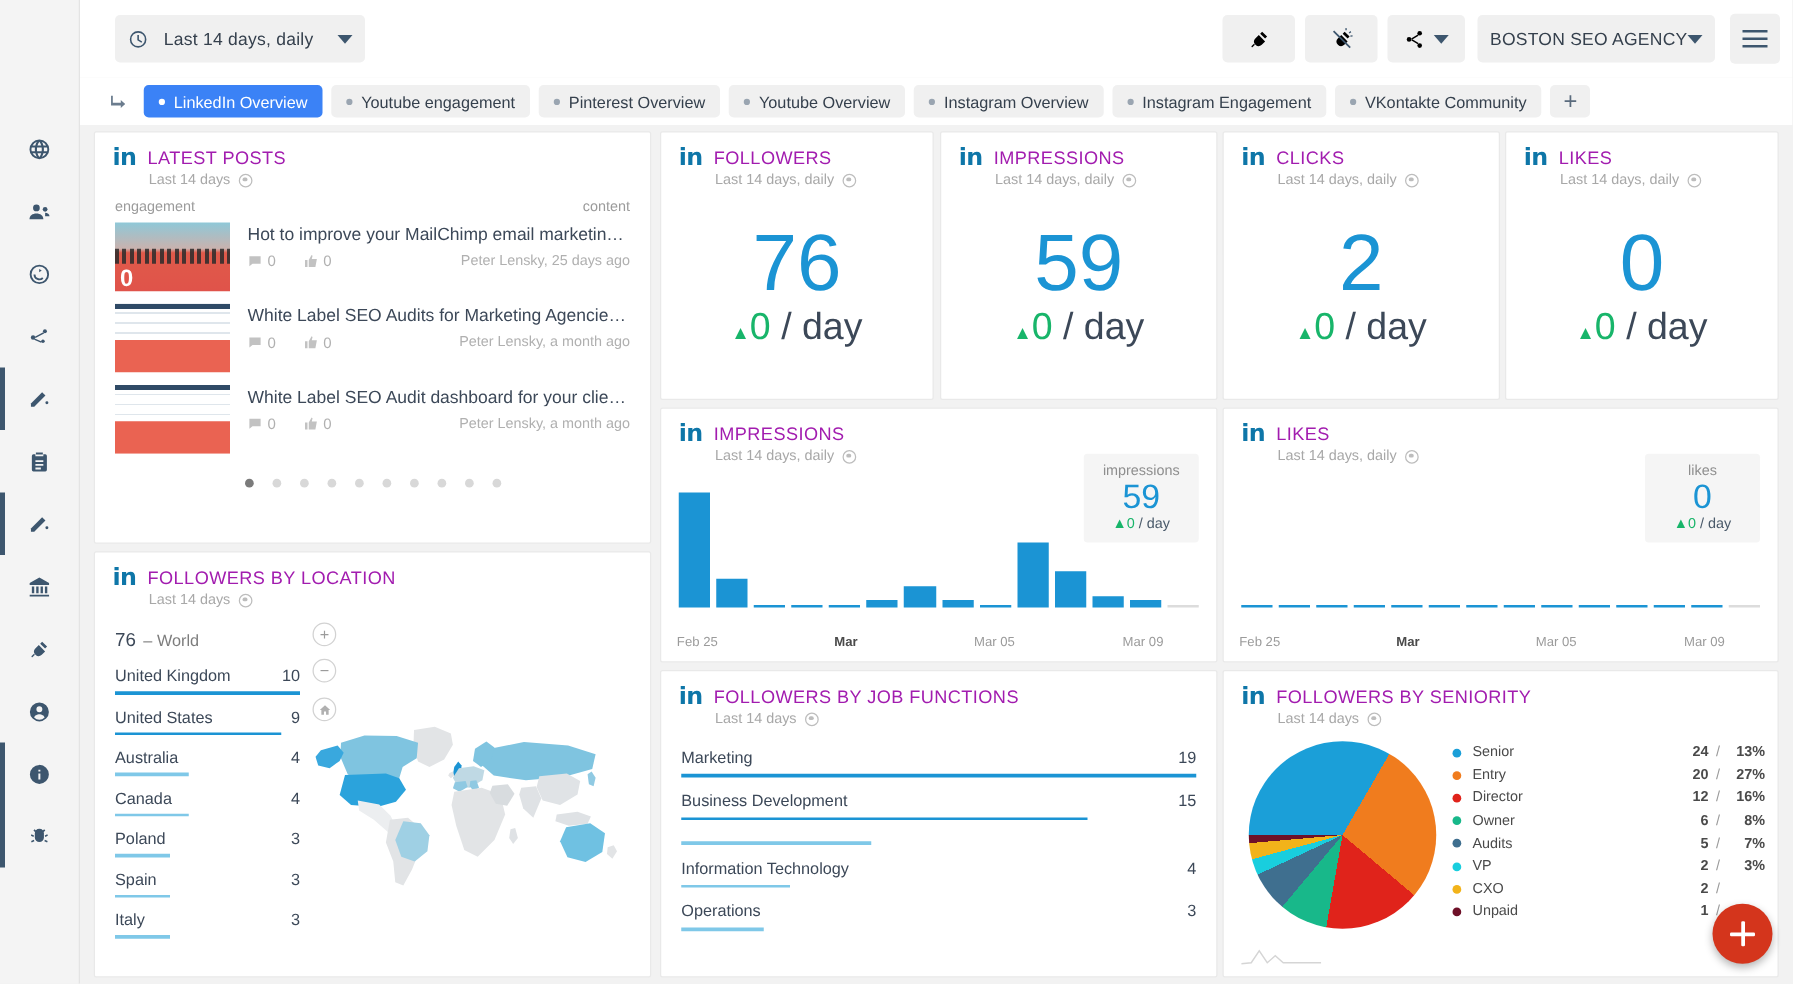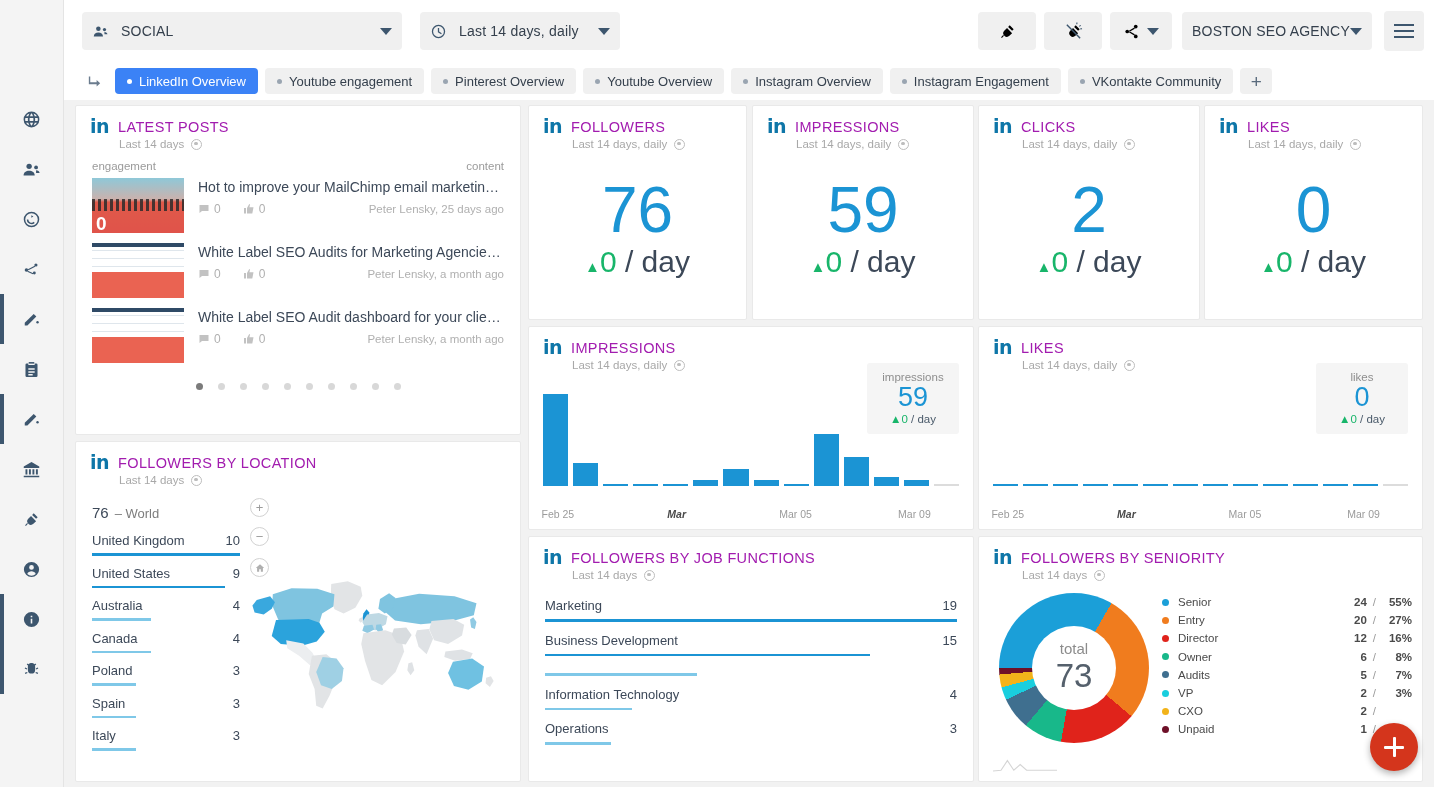--- a/index.html
+++ b/index.html
@@ -120,21 +120,21 @@
   .badge .bv{font-size:27px;color:#1b94d4;line-height:1.1;font-weight:300;}
   .badge .bs{font-size:11.5px;color:#4a5a6a;}
   .badge .bs .tri{color:#18b56a;}
   .badge .bs .dlt{color:#18b56a;}
   .plot{position:absolute;left:14px;right:14px;top:64px;height:95px;}
   .bars{position:absolute;left:0;right:0;bottom:0;height:95px;display:flex;align-items:flex-end;gap:5px;}
   .bar{flex:1;background:#1b94d4;min-height:2px;}
   .bar.gray{background:#dcdcdc;}
   .xaxis{position:absolute;left:14px;right:14px;bottom:9px;height:12px;}
   .xtick{position:absolute;font-size:10.5px;color:#9b9b9b;transform:translateX(-50%);}
-  .xtick.bold{color:#4a4a4a;font-weight:bold;font-style:italic;}
+  .xtick.bold{color:#4a4a4a;font-weight:bold;}
 
   
   #c-loc{left:11px;top:341px;width:446px;height:341px;}
   .geo-list{position:absolute;left:16px;top:62px;width:148px;}
   .geo-world{display:flex;align-items:baseline;gap:6px;padding-bottom:9px;}
   .geo-world .n{font-size:15px;color:#3c4858;}
   .geo-world .w{font-size:13px;color:#7d7d7d;}
   .geo-row{padding-top:3px;}
   .geo-top{display:flex;justify-content:space-between;font-size:13px;color:#3c4858;}
   .geo-bar{height:2.5px;background:#1b94d4;margin-top:5px;margin-bottom:7px;}
@@ -248,32 +248,20 @@
       <div class="rail-item act">
         <svg width="19" height="19" viewBox="0 0 24 24">
           <path d="M12 4a3.2 3.2 0 00-3 2.1h6A3.2 3.2 0 0012 4z"></path>
           <path d="M7.4 8.4a4.6 4.6 0 019.2 0v4.2a4.6 4.6 0 01-9.2 0z"></path>
           <path d="M4 9.4l2.6 1.2-.6 1.4L3.4 10.8zM20 9.4l.6 1.4-2.6 1.2-.6-1.4zM3.6 16.2l2.8-1.2.6 1.4-2.8 1.2zM20.4 16.2l-.6 1.4-2.8-1.2.6-1.4zM6 5.6l1.2-1.2 1.8 1.6-1.2 1.2zM18 5.6l-1.8 1.6-1.2-1.2 1.8-1.6z"></path>
         </svg>
       </div>
     </div>
 
   <div id="topbar">
-    <div class="ctl sel" id="sel-social">
-      <div style="display:flex;align-items:center;gap:12px;">
-        <svg width="17" height="17" viewBox="0 0 24 24">
-            <circle cx="9" cy="8" r="3.2"></circle>
-            <path d="M2.5 19c0-3.6 2.9-5.6 6.5-5.6s6.5 2 6.5 5.6z"></path>
-            <circle cx="17.6" cy="9.3" r="2.3"></circle>
-            <path d="M17.6 12.6c2.4 0 4.2 1.3 4.2 3.4h-4.2z"></path>
-          </svg>
-        <span class="ctl-lbl">SOCIAL</span>
-      </div>
-      <div class="caret"></div>
-    </div>
 
     <div class="ctl sel" id="sel-date">
       <div style="display:flex;align-items:center;gap:12px;">
         <svg width="17" height="17" viewBox="0 0 24 24">
             <path d="M12 2.6a9.4 9.4 0 100 18.8 9.4 9.4 0 000-18.8zm0 1.8a7.6 7.6 0 110 15.2 7.6 7.6 0 010-15.2zm-.9 2.6v6l4.6 2.8.9-1.5-3.7-2.2V7z"></path>
           </svg>
         <span class="ctl-lbl">Last 14 days, daily</span>
       </div>
       <div class="caret"></div>
     </div>
@@ -774,35 +762,31 @@
           <span class="in-logo">in</span>
           <span class="w-title">FOLLOWERS BY SENIORITY</span>
         </div>
         <div class="w-sub">
           <span class="w-sub-t">Last 14 days</span>
           <span class="tgt"></span>
         </div>
       </div>
       <div class="donut-wrap">
         <div class="donut-c" id="donut" style="background: conic-gradient(from -90deg, rgb(27, 159, 216) 0deg, rgb(27, 159, 216) 120deg, rgb(240, 124, 30) 120deg, rgb(240, 124, 30) 220deg, rgb(224, 35, 27) 220deg, rgb(224, 35, 27) 280deg, rgb(24, 184, 138) 280deg, rgb(24, 184, 138) 310deg, rgb(63, 111, 143) 310deg, rgb(63, 111, 143) 335deg, rgb(25, 206, 222) 335deg, rgb(25, 206, 222) 345deg, rgb(242, 179, 26) 345deg, rgb(242, 179, 26) 355deg, rgb(110, 16, 40) 355deg, rgb(110, 16, 40) 360deg);"></div>
-        <div class="donut-hole">
-          <span class="tl">total</span>
-          <span class="tv">73</span>
-        </div>
       </div>
       <svg class="sparkle" viewBox="0 0 80 24">
         <path d="M0 22 L10 21 L18 9 L26 21 L34 14 L42 21 L80 21" fill="none" stroke="#d5d5d5" stroke-width="1.4"></path>
       </svg>
       <div class="legend" id="sen-host">
           <div class="lg-row">
             <span class="lg-dot" style="background:#1b9fd8"></span>
             <span class="lg-name">Senior</span>
             <span class="lg-v">24</span>
             <span class="lg-sl">/</span>
-            <span class="lg-p">55%</span>
+            <span class="lg-p">13%</span>
           </div>
           <div class="lg-row">
             <span class="lg-dot" style="background:#f07c1e"></span>
             <span class="lg-name">Entry</span>
             <span class="lg-v">20</span>
             <span class="lg-sl">/</span>
             <span class="lg-p">27%</span>
           </div>
           <div class="lg-row">
             <span class="lg-dot" style="background:#e0231b"></span>

